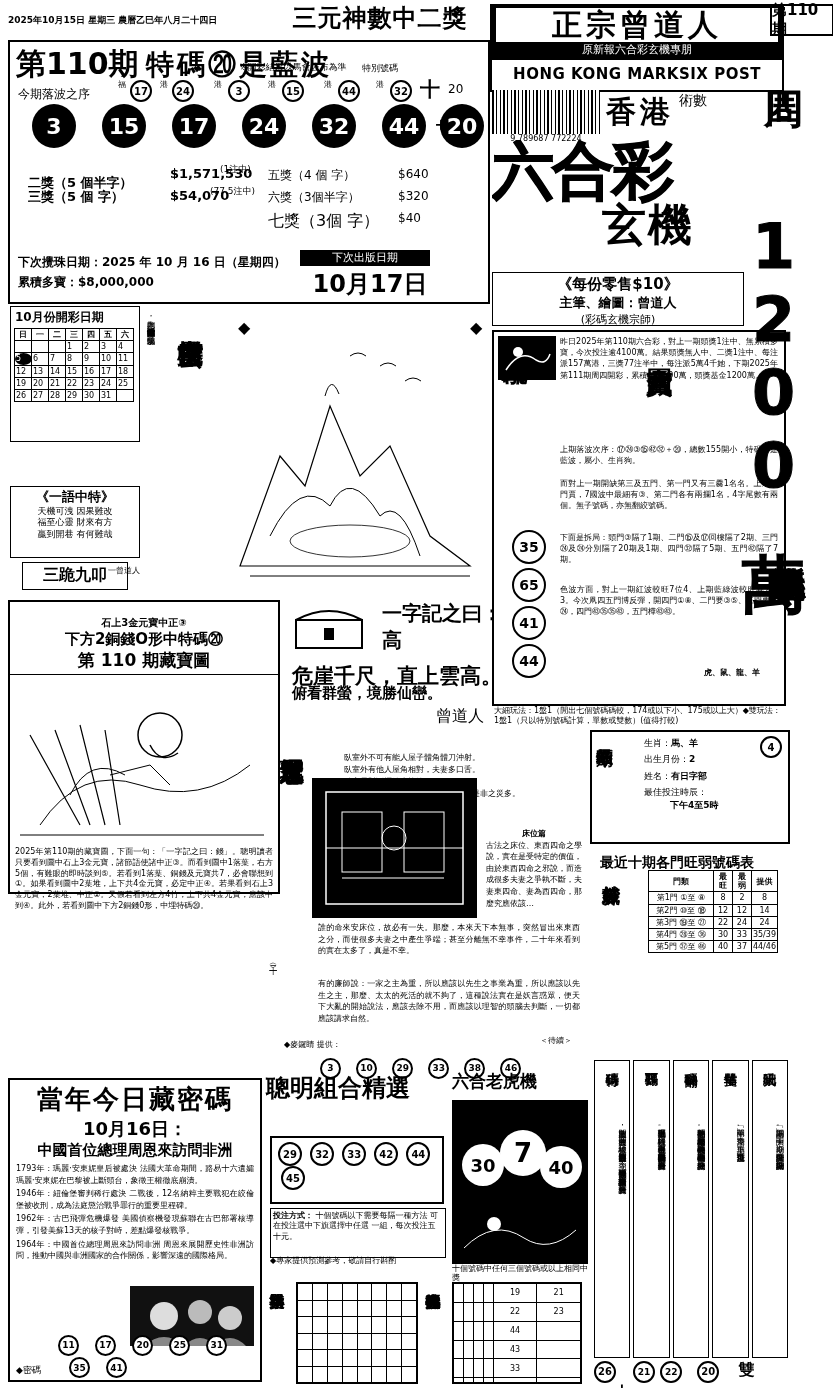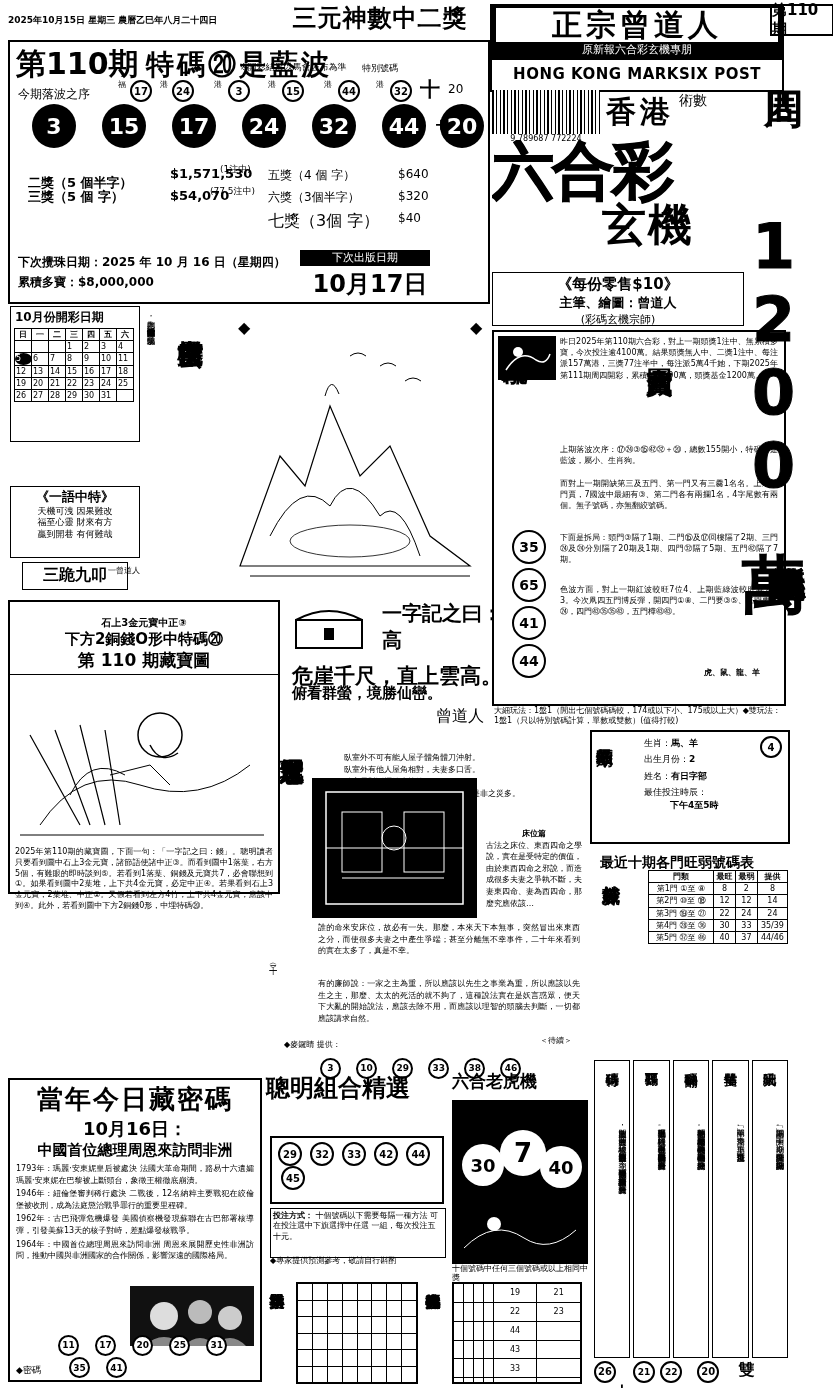--- a/index.html
+++ b/index.html
@@ -349,21 +349,21 @@
     </div>
   </div>
 
   <div class="abs" style="left:600px;top:852px;width:190px;height:16px;">
     <span class="bold" style="font-size:14px;">最近十期各門旺弱號碼表</span>
   </div>
   <div class="abs" style="left:600px;top:872px;width:46px;height:130px;">
     <div class="vert bold" style="font-size:18px;line-height:22px;">贏錢妙算</div>
   </div>
   <div class="abs" style="left:648px;top:870px;">
-    <table class="tiny ctr" style="width:140px;">
+    <table class="tiny ctr" style="width:130px;">
       <tbody>
           <tr>
         <th style="width:62px;">門類</th>
         <th>最旺</th>
         <th>最弱</th>
         <th>提供</th>
       </tr>
       <tr>
             <td>第1門 ①至 ⑧</td>
             <td>8</td>

